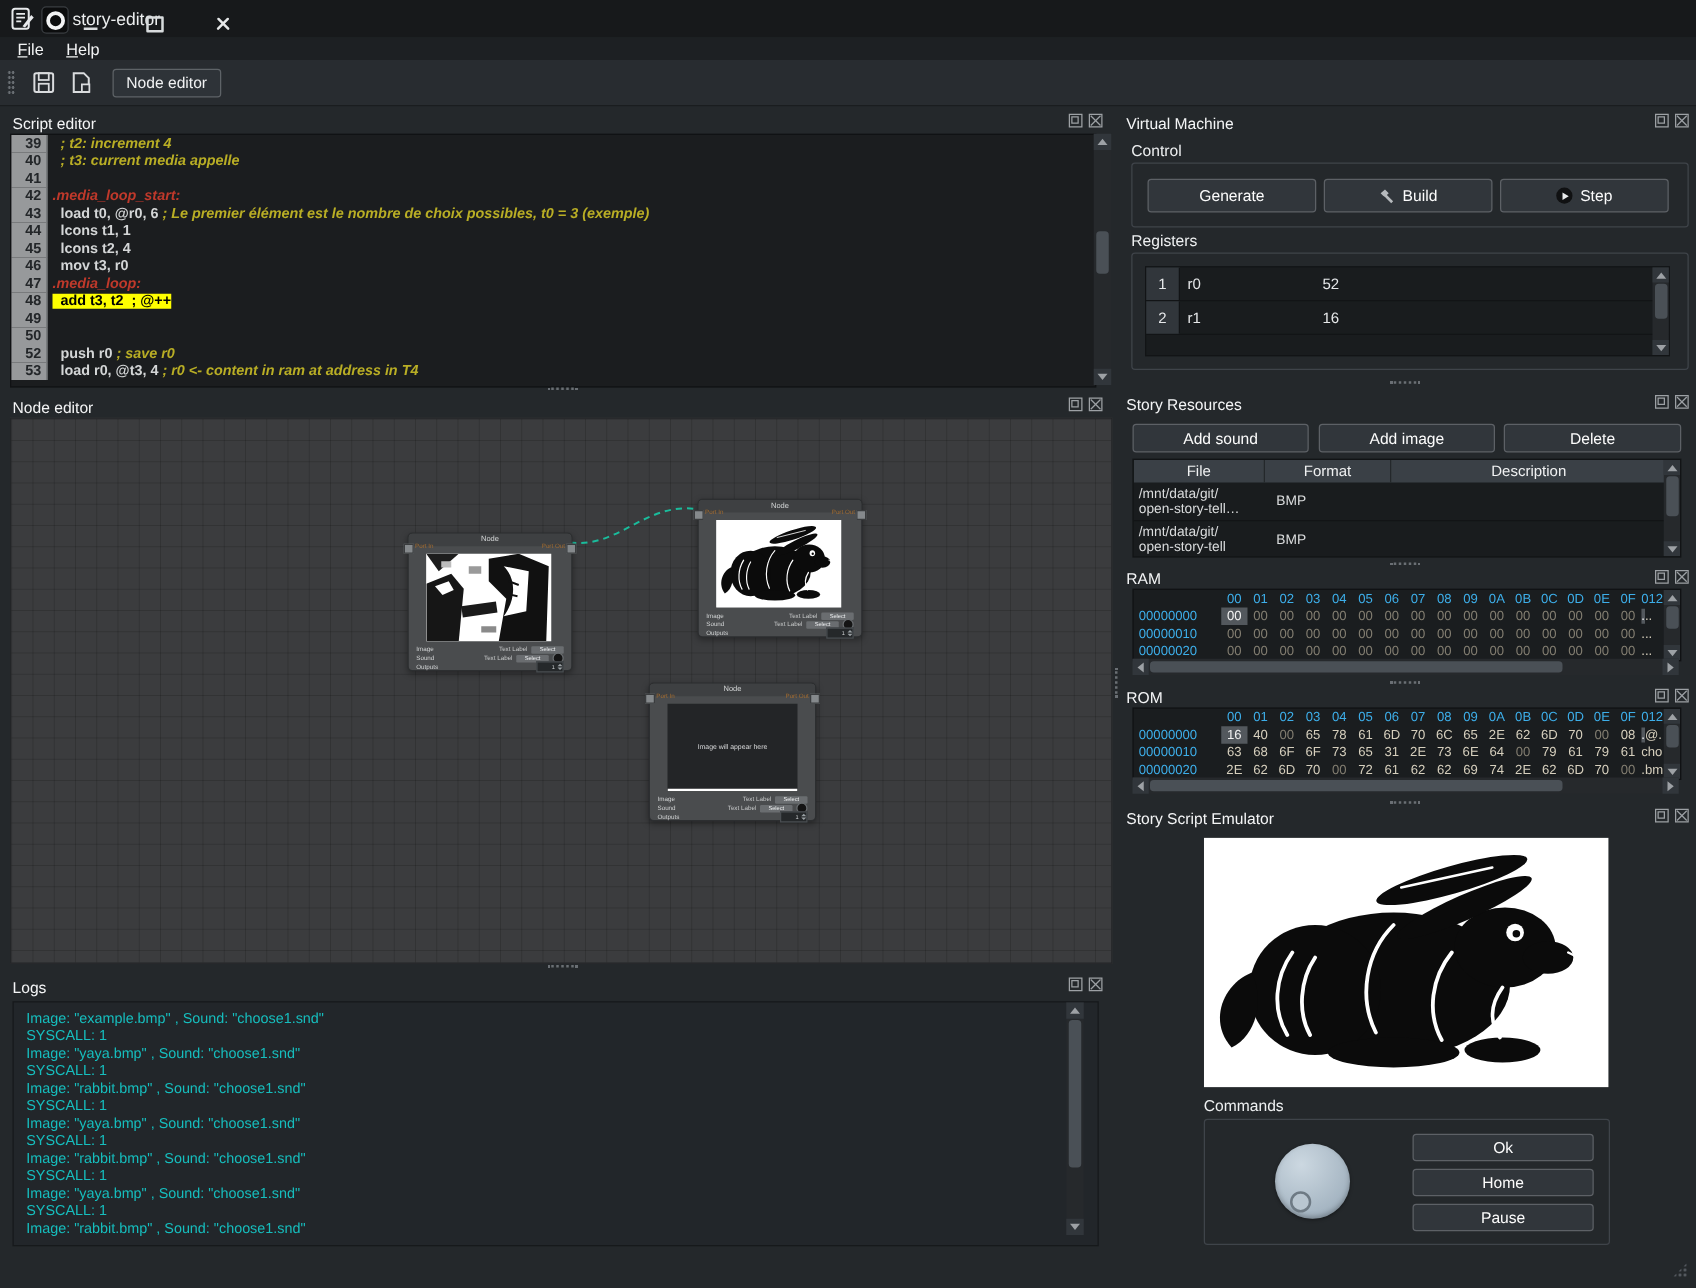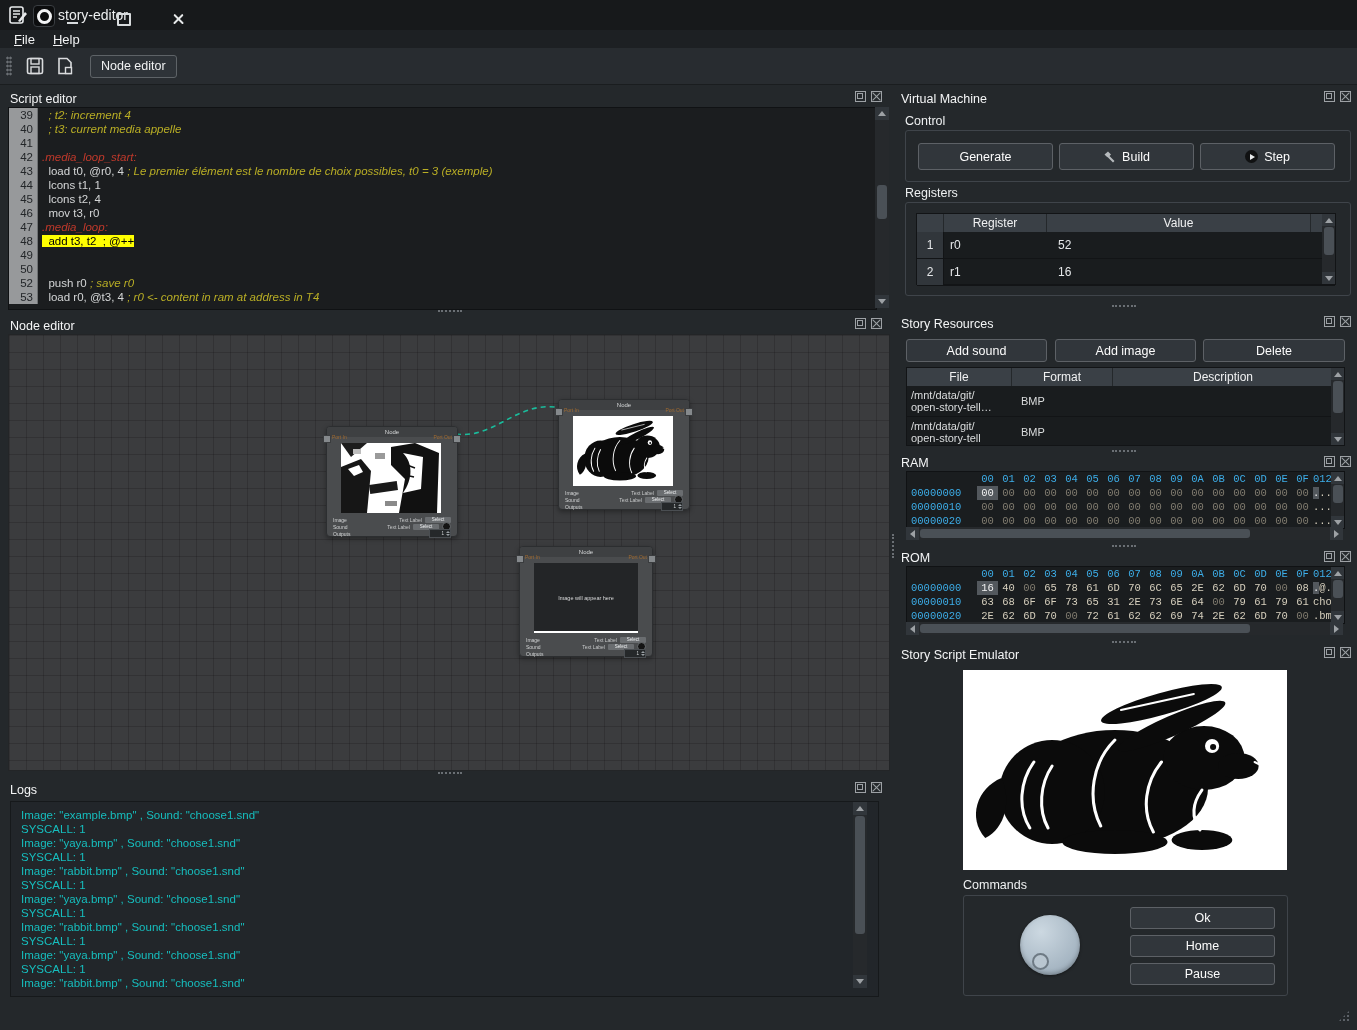--- a/index.html
+++ b/index.html
@@ -27,21 +27,21 @@
   
   .dock-title{height:18px;display:flex;align-items:flex-end;font-size:12.5px;color:#f4f5f6;position:relative;}
   .dkicons{position:absolute;right:7px;top:3px;display:flex;gap:5px;}
   .dkf{width:9px;height:9px;border:1px solid #9da1a5;position:relative;background:#24282b;}
   .dkf::before{content:"";position:absolute;left:1px;top:1px;width:4px;height:4px;border:1px solid #9da1a5;}
   .dkx{width:9px;height:9px;border:1px solid #9da1a5;position:relative;}
   .dkx::before,.dkx::after{content:"";position:absolute;left:-1px;top:4px;width:11px;height:1px;background:#9da1a5;}
   .dkx::before{transform:rotate(45deg);} .dkx::after{transform:rotate(-45deg);}
 
   
-  .codewrap{background:#1b1d1f;border:1px solid #101214;overflow:hidden;}
+  .codewrap{background:#1b1d1f;border:1px solid #101214;overflow:hidden;font-weight:bold;}
   .sline{display:flex;height:14px;line-height:14px;font-size:11.5px;white-space:pre;}
   .ln{width:24px;background:#97999b;color:#232629;text-align:right;padding-right:4px;flex:none;border-right:1px solid #6f7274;}
   .lt{padding-left:4px;}
   .code{color:#d4d6d7;}
   .comment{color:#b9ae25;font-style:italic;}
   .label{color:#c0392b;font-style:italic;}
   .hl{background:#ffff00;color:#000;}
 
   
   .vscroll{background:#26292c;width:14px;position:absolute;}
@@ -97,21 +97,21 @@
   .regrow .vh{width:26px;background:#31363b;text-align:center;height:100%;line-height:26px;border-right:1px solid #121416;flex:none;}
   .regrow .rc1{width:102px;padding-left:6px;flex:none;}
   .regrow .rc2{width:270px;padding-left:6px;flex:none;}
   .resrow{display:flex;min-height:30px;font-size:11px;color:#dadcdd;border-bottom:1px solid #121416;align-items:center;}
   .resrow .rf{width:104px;padding:1px 0 1px 4px;line-height:12.5px;flex:none;}
   .resrow .rfm{width:100px;padding-left:6px;flex:none;}
   .resrow .rds{flex:1;}
 
   
   .hexbox{position:absolute;background:#1a1d1f;border:1px solid #101214;overflow:hidden;}
-  .hrow,.hexhead{display:flex;height:14px;line-height:14px;font-family:Liberation Mono, monospace;font-size:10.5px;justify-content:space-between;}
+  .hrow,.hexhead{display:flex;height:14px;line-height:14px;font-family:Liberation Sans, sans-serif;font-size:10.5px;justify-content:space-between;}
   .haddr{width:66px;color:#3daee9;padding-left:4px;flex:none;}
   .hb{width:21px;text-align:center;color:#d6cfbd;flex:none;}
   .hb.z{color:#827d70;}
   .hh{color:#3daee9 !important;}
   .hb.sel{background:#53585d;color:#f2f2f2;}
   .hasc{flex:1;overflow:hidden;color:#d6cfbd;white-space:pre;}
   .hasc .sel{background:#53585d;color:#f2f2f2;}
 
   
   .knob{position:absolute;width:60px;height:60px;border-radius:50%;
@@ -219,21 +219,21 @@
         <span class="dkf"></span>
         <span class="dkx"></span>
       </span>
   </div>
   <div class="abs codewrap" style="left:8px;top:19px;width:867px;height:201px">
     <div>
         <div class="sline"><span class="ln">39</span><span class="lt"><span class="comment">  ; t2: increment 4</span></span></div>
         <div class="sline"><span class="ln">40</span><span class="lt"><span class="comment">  ; t3: current media appelle</span></span></div>
         <div class="sline"><span class="ln">41</span><span class="lt"></span></div>
         <div class="sline"><span class="ln">42</span><span class="lt"><span class="label">.media_loop_start:</span></span></div>
-        <div class="sline"><span class="ln">43</span><span class="lt"><span class="code">  load t0, @r0, 4 </span><span class="comment">; Le premier élément est le nombre de choix possibles, t0 = 3 (exemple)</span></span></div>
+        <div class="sline"><span class="ln">43</span><span class="lt"><span class="code">  load t0, @r0, 6 </span><span class="comment">; Le premier élément est le nombre de choix possibles, t0 = 3 (exemple)</span></span></div>
         <div class="sline"><span class="ln">44</span><span class="lt"><span class="code">  lcons t1, 1</span></span></div>
         <div class="sline"><span class="ln">45</span><span class="lt"><span class="code">  lcons t2, 4</span></span></div>
         <div class="sline"><span class="ln">46</span><span class="lt"><span class="code">  mov t3, r0</span></span></div>
         <div class="sline"><span class="ln">47</span><span class="lt"><span class="label">.media_loop:</span></span></div>
         <div class="sline"><span class="ln">48</span><span class="lt"><span class="hl">  add t3, t2  ; @++</span></span></div>
         <div class="sline"><span class="ln">49</span><span class="lt"></span></div>
         <div class="sline"><span class="ln">50</span><span class="lt"></span></div>
         <div class="sline"><span class="ln">52</span><span class="lt"><span class="code">  push r0 </span><span class="comment">; save r0</span></span></div>
         <div class="sline"><span class="ln">53</span><span class="lt"><span class="code">  load r0, @t3, 4 </span><span class="comment">; r0 &lt;- content in ram at address in T4</span></span></div>
       </div>
@@ -432,25 +432,20 @@
       <span>Build</span>
     </div>
     <div class="btn" style="left:294px;top:12px;width:133px;height:25px">
       <span class="stepico"></span>
       <span>Step</span>
     </div>
   </div>
   <div class="abs grouplbl" style="left:8px;top:98px">Registers</div>
   <div class="groupbox" style="left:8px;top:114px;width:444px;height:92px">
     <div class="table" style="left:10px;top:10px;width:418px;height:70px">
-      <div class="thead">
-        <span style="width:26px"></span>
-        <span style="width:102px">Register</span>
-        <span style="width:263px">Value</span>
-      </div>
       <div>
           <div class="regrow">
             <span class="vh">1</span>
             <span class="rc1">r0</span>
             <span class="rc2">52</span>
           </div>
           <div class="regrow">
             <span class="vh">2</span>
             <span class="rc1">r1</span>
             <span class="rc2">16</span>

